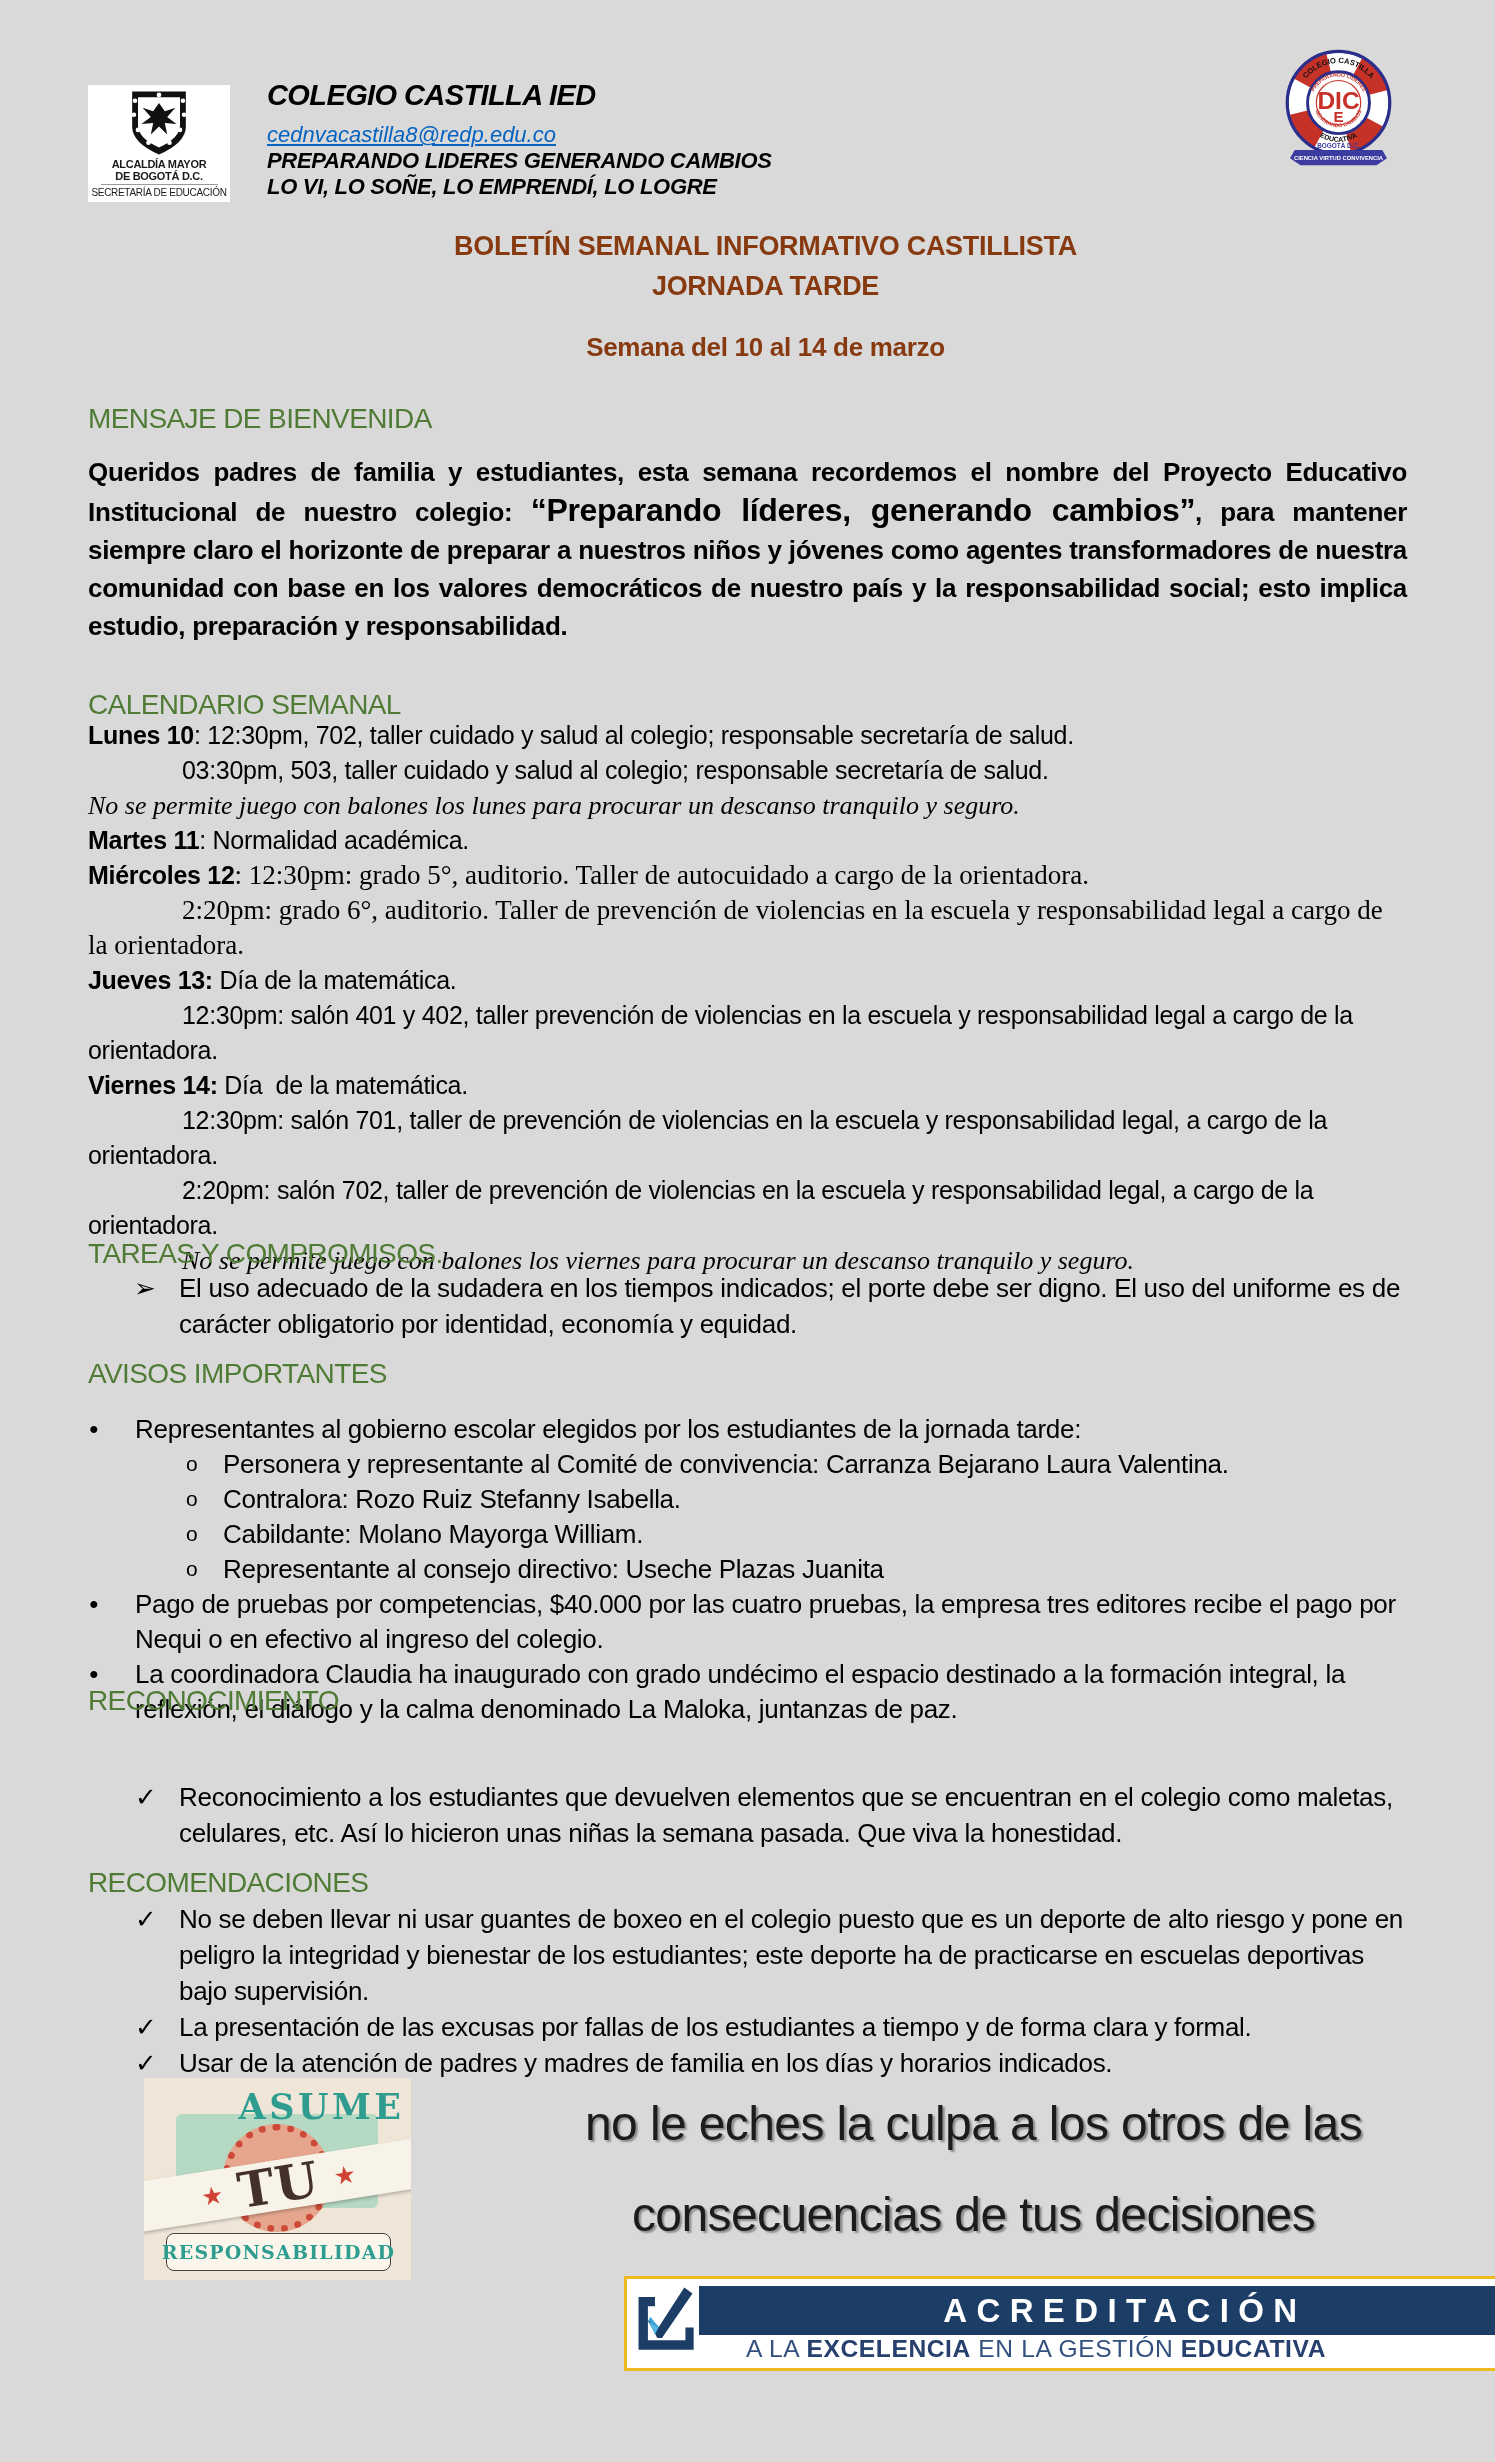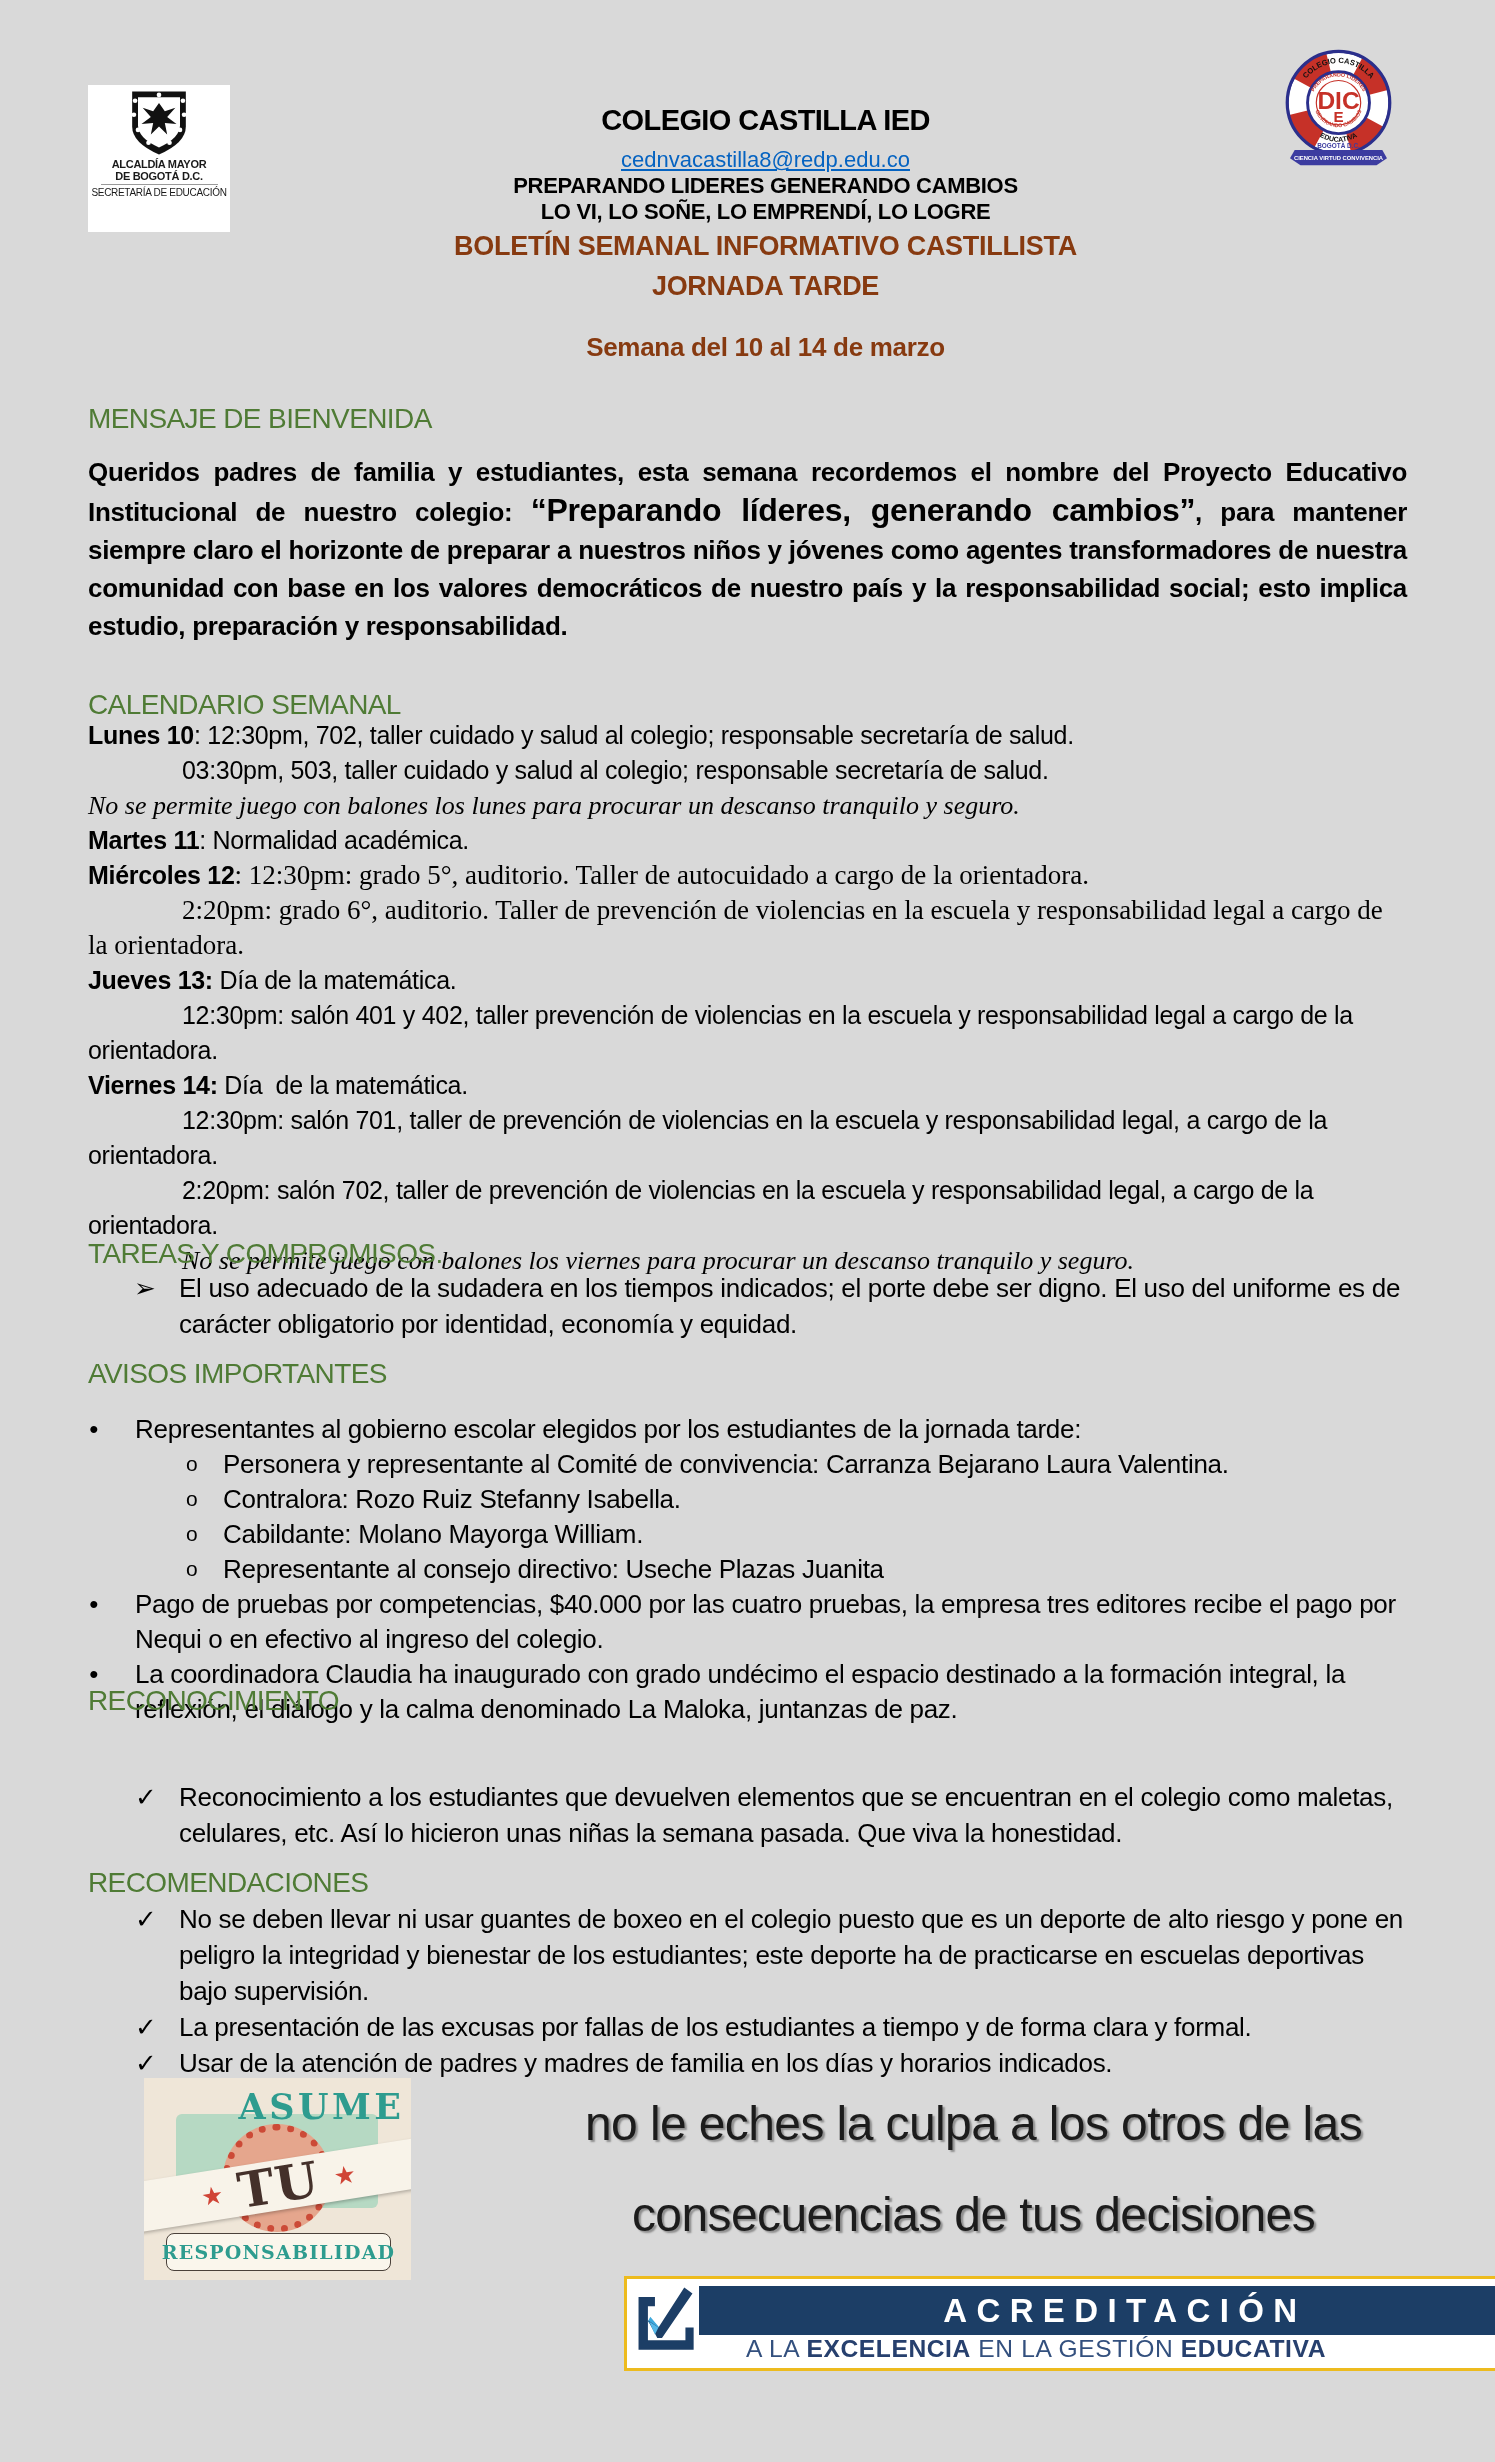--- a/index.html
+++ b/index.html
@@ -1,27 +1,27 @@
 <!DOCTYPE html>
 <html style="font-size:9.4px"><head>
 <meta charset="utf-8">
 <style>
   html,body{margin:0;padding:0;}
   body{width:1495px;height:2462px;background:#d9d9d9;font-family:"Liberation Sans",sans-serif;color:#000;}
   .page{position:relative;width:1495px;height:2462px;background:#d9d9d9;overflow:hidden;}
 
   
-  .logo-box{position:absolute;left:88px;top:85px;width:142px;height:147px;background:#ffffff;
+  .logo-box{position:absolute;left:88px;top:85px;width:142px;height:117px;background:#ffffff;
     display:flex;flex-direction:column;align-items:center;justify-content:flex-start;}
   .logo-shield{margin-top:3.5px;}
   .logo-line1{font-size:11px;font-weight:bold;letter-spacing:-0.3px;line-height:12.3px;text-align:center;color:#1a1a1a;}
   .logo-divider{width:117px;border-top:1.2px solid #9a9a9a;margin:2.3px 0 1.8px 0;}
   .logo-line3{font-size:10px;letter-spacing:-0.3px;color:#1a1a1a;}
 
-  .header-center{position:absolute;left:267px;top:104px;width:997px;text-align:center;}
+  .header-center{position:absolute;left:267px;top:79px;width:997px;font-style:italic;}
   .school-name{font-size:29px;font-weight:bold;letter-spacing:-0.6px;line-height:33px;}
   .school-email{margin-top:9.4px;font-size:22px;line-height:27px;}
   .school-email a{color:#0563c1;text-decoration:underline;}
   .motto{font-size:22px;font-weight:bold;letter-spacing:-0.3px;line-height:26px;}
 
   .crest{position:absolute;left:1283px;top:47px;width:111px;height:126px;}
 
   .bulletin-title{position:absolute;left:267px;top:230px;width:997px;text-align:center;color:#873a10;}
   .bulletin-line{font-size:27px;font-weight:bold;letter-spacing:-0.3px;line-height:32px;}
   .bulletin-line + .bulletin-line{margin-top:8.2px;}

